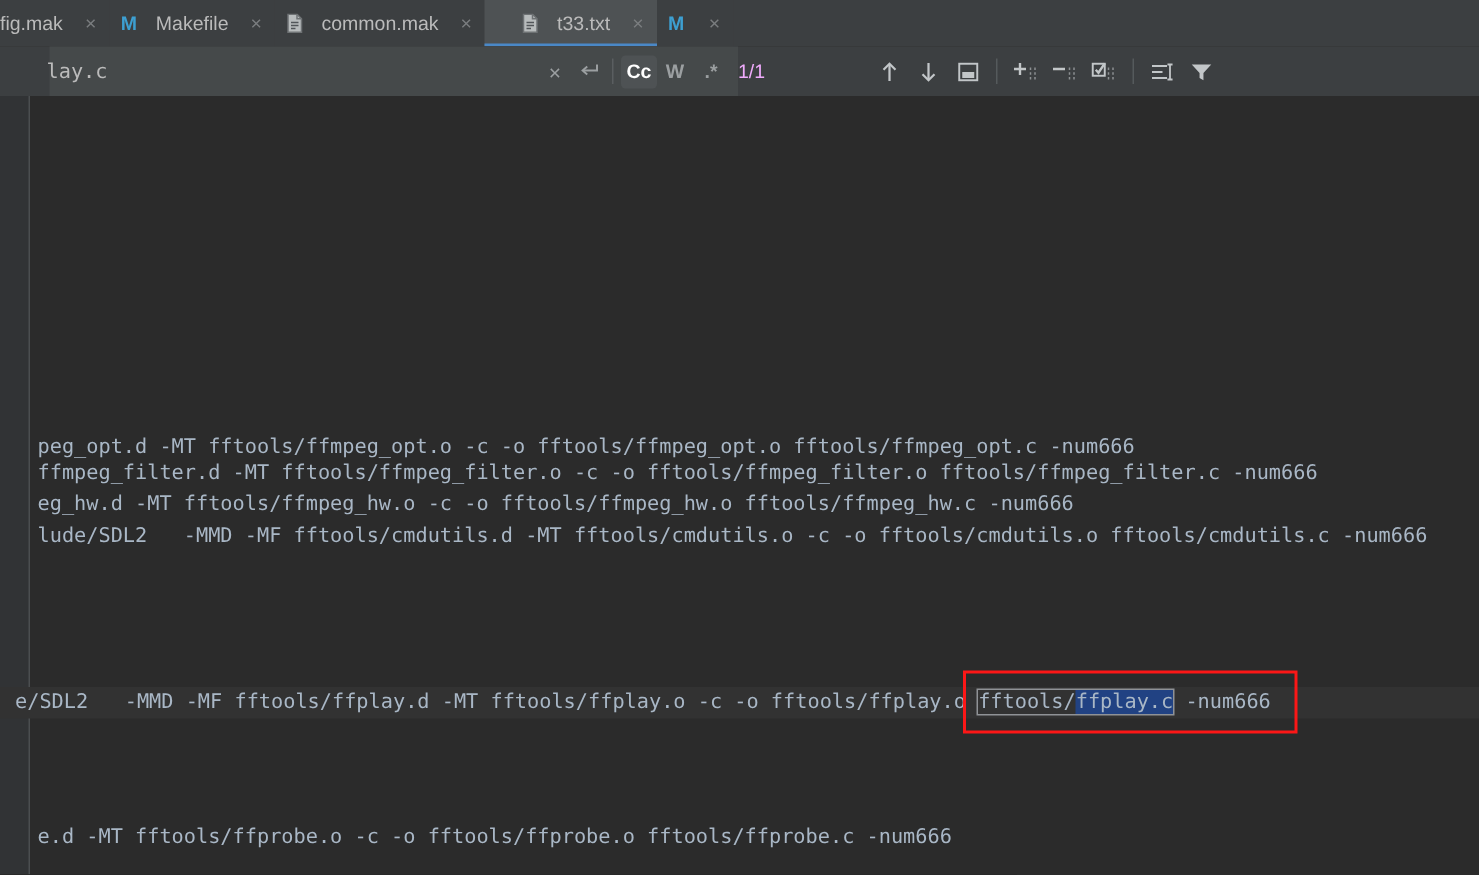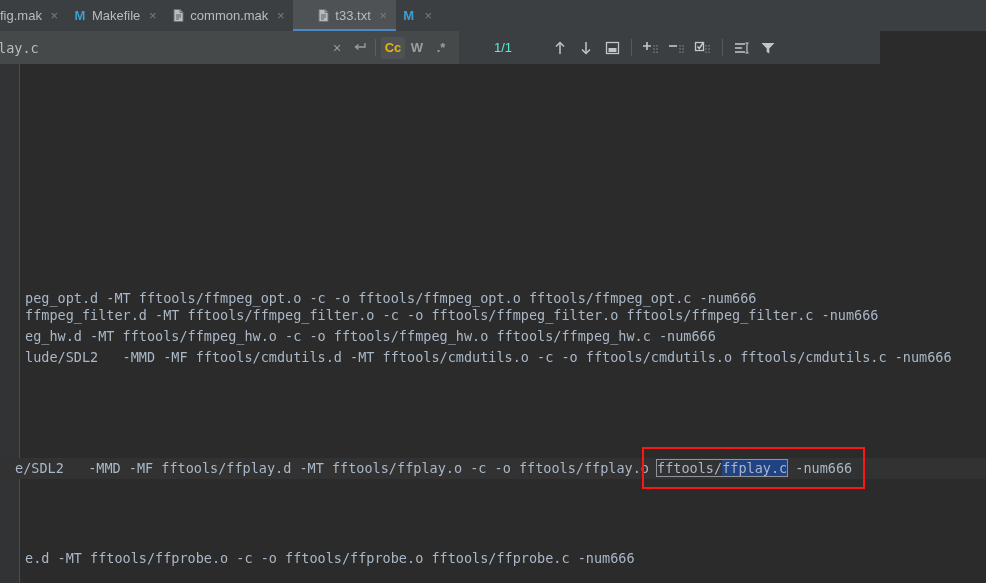--- a/index.html
+++ b/index.html
@@ -24,21 +24,21 @@
     left: 0; top: 0;
     width: 986px; height: 31px;
     background: #3c3f41;
     display: flex;
     align-items: stretch;
     overflow: hidden;
   }
   .tab {
     display: flex;
     align-items: center;
-    gap: 5px;
+    gap: 11px;
     padding: 0 7px 0 6px;
     height: 31px;
     font-size: 13px;
     color: #bbbbbb;
     white-space: nowrap;
     background: #3c3f41;
     position: relative;
     cursor: default;
   }
   .tab.clipped { padding-left: 0; }
@@ -74,24 +74,25 @@
     margin-left: 2px;
     width: 11px;
     text-align: center;
     cursor: pointer;
   }
 
   
   #findbar {
     position: absolute;
     left: 0; top: 31px;
-    width: 880px; height: 33px;
+    width: 986px; height: 33px;
     background: #3c3f41;
     display: flex;
     align-items: center;
+    padding-left: 33px;
   }
   #find-field-wrap {
     position: relative;
     width: 459px; height: 33px;
     background: #45494a;
     display: flex;
     align-items: center;
   }
   #find-input {
     flex: 1 1 auto;
@@ -136,27 +137,26 @@
     justify-content: center;
     font-size: 13px;
     font-weight: bold;
     color: #9b9fa1;
     border-radius: 3px;
     cursor: pointer;
     font-family: "Liberation Sans", sans-serif;
   }
   .toggle-box.on {
     background: #4e5254;
-    color: #eab308;
+    color: #ffffff;
   }
 
   #match-count {
     width: 88px;
-    text-align: center;
-    color: #5eead4;
+    color: #f0abfc;
     font-size: 13px;
     flex: none;
     font-family: "Liberation Sans", sans-serif;
   }
   #nav-icons {
     display: flex;
     align-items: center;
     gap: 0;
     flex: none;
   }
@@ -202,21 +202,21 @@
     white-space: pre;
     font-family: "DejaVu Sans Mono", monospace;
     font-size: 13.5px;
     line-height: 21px;
     color: #a9b7c6;
     letter-spacing: 0px;
   }
   .code-line.hl-row {
     left: 0;
     width: 986px;
-    padding-left: 15px;
+    padding-left: 10px;
     background: #323232;
   }
   .sel-token {
     background: #214283;
     color: #a9b7c6;
   }
   .match-outline {
     outline: 1px solid #8f9296;
   }
 

